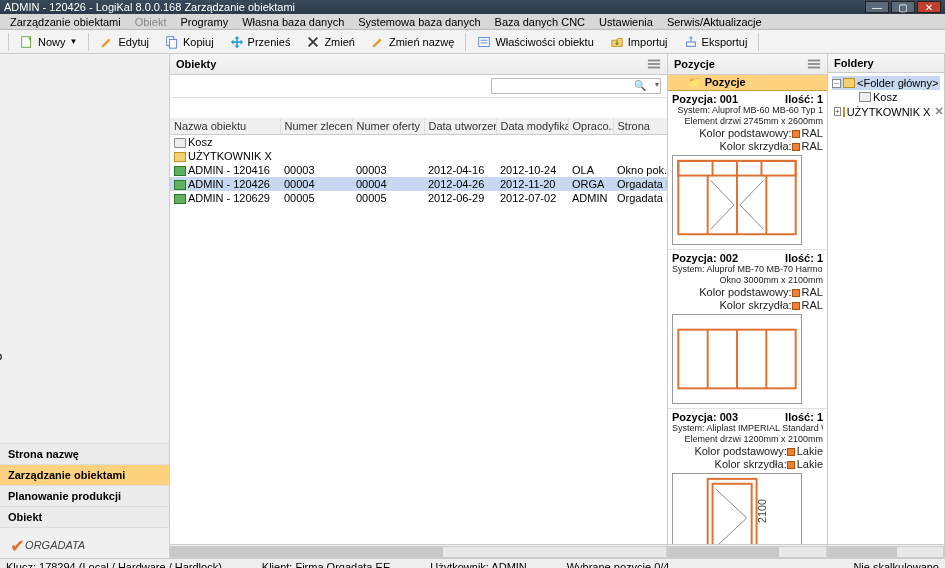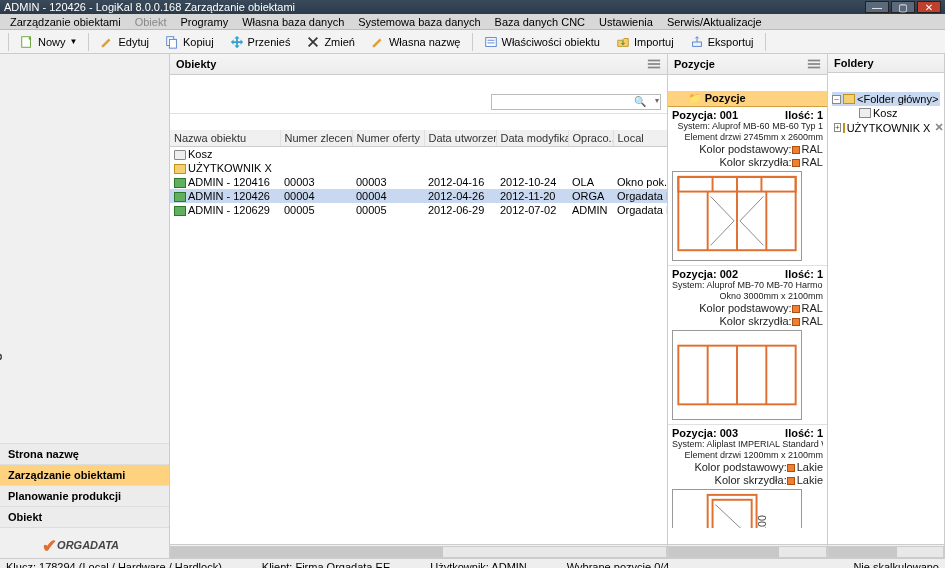--- a/index.html
+++ b/index.html
@@ -22,46 +22,46 @@
   .ticon { width: 14px; height: 14px; display: inline-block; }
   .sep { width:1px; height:18px; background:#ccc; margin:0 2px; }
 
   
   .main { display: flex; height: 504px; }
   .leftnav { width: 170px; background: #f0f0f0; display: flex; flex-direction: column; border-right: 1px solid #ccc; }
   .leftnav .filler { flex: 1; }
   .navitem { padding: 4px 8px; border-top: 1px solid #ddd; background: #ececec; cursor: default; font-weight: bold; font-size: 11px; }
   .navitem.sel { background: #ffd27f; }
   .logo { padding: 4px 10px; border-top: 1px solid #ddd; }
-  .logo-img { font-style: italic; font-weight: bold; color: #444; font-size: 13px; margin-left: 32px;}
+  .logo-img { font-style: italic; font-weight: normal; color: #444; font-size: 13px;}
   .logo-img .swoosh { color:#e07030; font-size:18px; font-style:normal; display:inline-block; transform:translateY(3px);}
   .rotated { position:absolute; left:2px; bottom:180px; transform: rotate(-90deg); transform-origin:left bottom; font-size:14px; font-weight:bold; color:#444; white-space:nowrap;}
 
-  .panel { display: flex; flex-direction: column; border-right: 1px solid #ccc; gap: 16px; }
+  .panel { display: flex; flex-direction: column; border-right: 1px solid #ccc; }
   .panel-header { background: linear-gradient(#f6f6f6,#ececec); padding: 3px 6px; font-weight: bold; font-size: 11px; border-bottom: 1px solid #ccc; display:flex; align-items:center;}
   .panel-header .phspacer{flex:1;}
   .panel-header .phicon{width:14px;height:14px;}
 
   
   .obiekty { width: 498px; }
   .searchbar { padding: 3px 6px; display: flex; justify-content: flex-end; border-bottom: 1px solid #e0e0e0;}
   .searchbox { width: 170px; height: 16px; border: 1px solid #bbb; padding: 0 20px 0 4px; font-size:10px;}
   .searchwrap{ position:relative;}
   .searchwrap .sglass{position:absolute; right:14px; top:2px; font-size:10px; color:#666;}
   .searchwrap .sdrop{position:absolute; right:2px; top:2px; font-size:8px; color:#666;}
 
   .table { width: 100%; border-collapse: collapse; table-layout: fixed; font-size:10px;}
   .table th { text-align: left; padding: 2px 4px; background: #f0f0f0; border-right:1px solid #e0e0e0; border-bottom:1px solid #ccc; font-weight:normal; color:#333; white-space:nowrap; overflow:hidden;}
   .table td { padding: 1px 4px; white-space: nowrap; overflow: hidden; }
   .table tr.sel td { background: #c8d8f0; }
   .rowicon{ width:12px; height:10px; display:inline-block; vertical-align:middle; margin-right:2px;}
   .folder-trash{ background:#eee; border:1px solid #888; border-radius:1px;}
   .folder-yel{ background:#f5d070; border:1px solid #c09020;}
   .folder-grn{ background:#60b060; border:1px solid #2a7a2a;}
-  .obiekty-body{ flex:1; overflow:auto; position:relative;}
+  .obiekty-body{ flex:1; overflow:auto; position:relative;margin-top:20px;}
   .hscroll{ height:14px; background:#f0f0f0; border-top:1px solid #ccc; display:flex; align-items:center;}
   .hscroll .track{flex:1; height:12px; background:#e8e8e8; border:1px solid #ccc; position:relative;}
   .hscroll .thumb{position:absolute; left:0; top:0; height:100%; width:55%; background:#c8c8c8;}
 
   
   .pozycje { width: 160px; font-size:10px;}
   .pozycje-body{ flex:1; overflow-y:auto; padding:0; position:relative; background:#fff;}
   .pos-group-lbl{ background:#ffd27f; padding:1px 20px; font-weight:bold; border-bottom:1px solid #d0a040;}
   .pos-item{ border-bottom:1px solid #e0e0e0; padding:2px 4px 4px;text-align:right;}
   .pos-head{ display:flex; justify-content:space-between; font-weight:bold;}
@@ -141,21 +141,21 @@
   <span class="tbtn">
     <svg class="ticon" viewBox="0 0 16 16">
         <path d="M3 3l10 10M13 3L3 13" stroke="#333" stroke-width="2"></path>
       </svg>
     <span>Zmień</span>
   </span>
   <span class="tbtn">
     <svg class="ticon" viewBox="0 0 16 16">
         <path d="M2 12l8-8 2 2-8 8H2z" fill="#e0a030"></path>
       </svg>
-    <span>Własna nazwę</span>
+    <span>Zmień nazwę</span>
   </span>
   <span class="sep"></span>
   <span class="tbtn">
     <svg class="ticon" viewBox="0 0 16 16">
         <rect x="2" y="3" width="12" height="10" fill="#fff" stroke="#4a7ad0"></rect>
         <line x1="4" y1="6" x2="12" y2="6" stroke="#4a7ad0"></line>
         <line x1="4" y1="9" x2="12" y2="9" stroke="#4a7ad0"></line>
       </svg>
     <span>Właściwości obiektu</span>
   </span>
@@ -219,21 +219,21 @@
             <col style="width:55px">
           </colgroup>
         <thead>
             <tr>
           <th>Nazwa obiektu</th>
           <th>Numer zlecenia</th>
           <th>Numer oferty</th>
           <th>Data utworzenia</th>
           <th>Data modyfikacji</th>
           <th>Opraco...</th>
-          <th>Local</th>
+          <th>Strona</th>
         </tr>
           </thead>
         <tbody id="obj-rows">
             <tr>
               <td><span class="rowicon folder-trash"></span>Kosz</td>
               <td></td>
               <td></td>
               <td></td>
               <td></td>
               <td></td>

